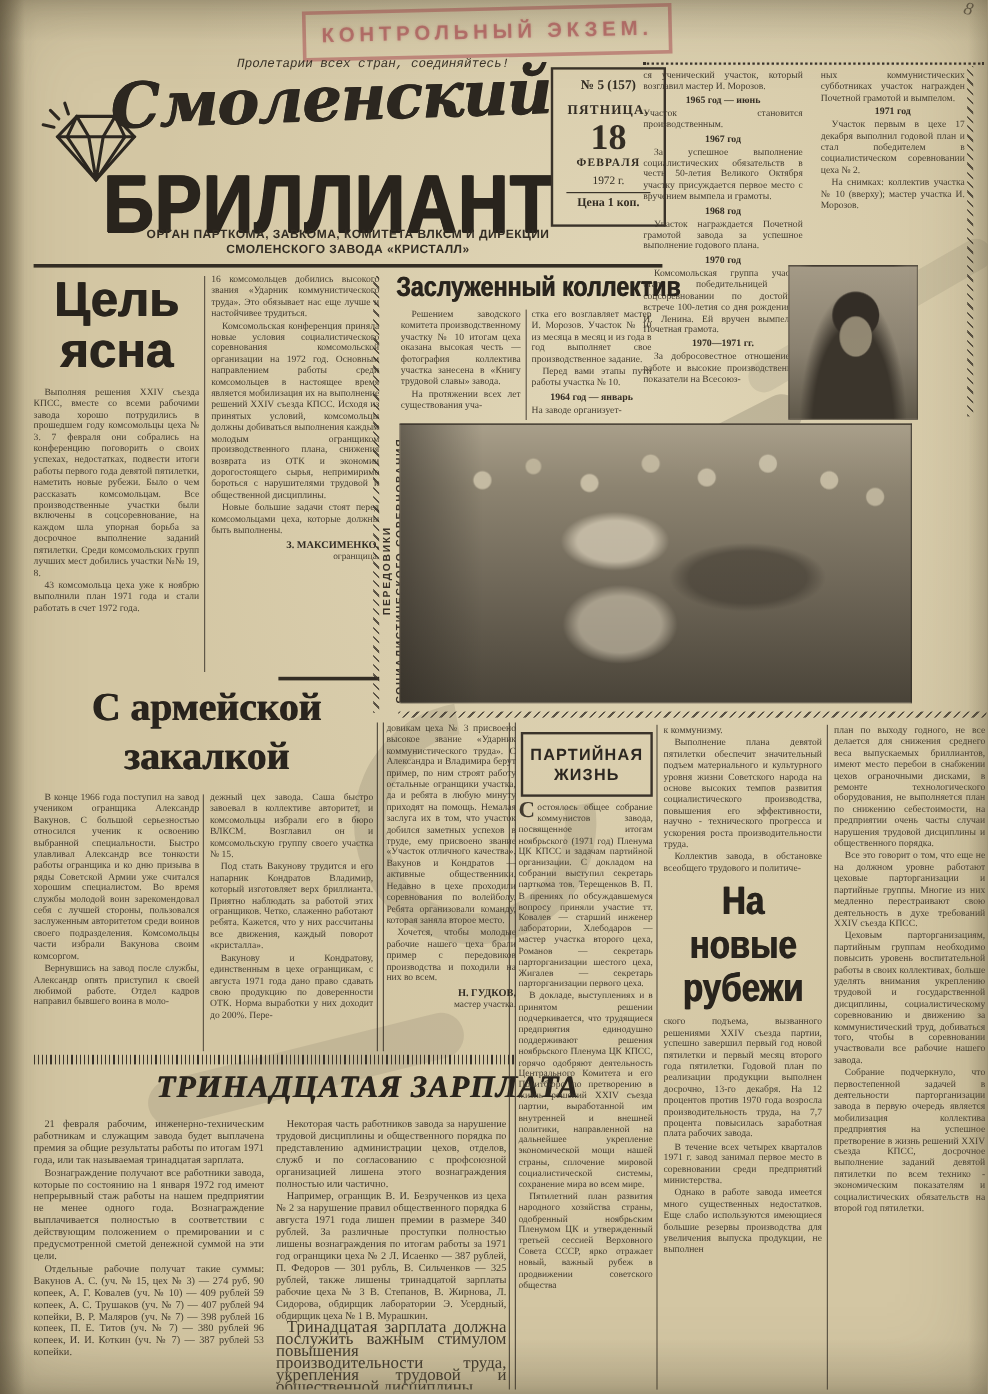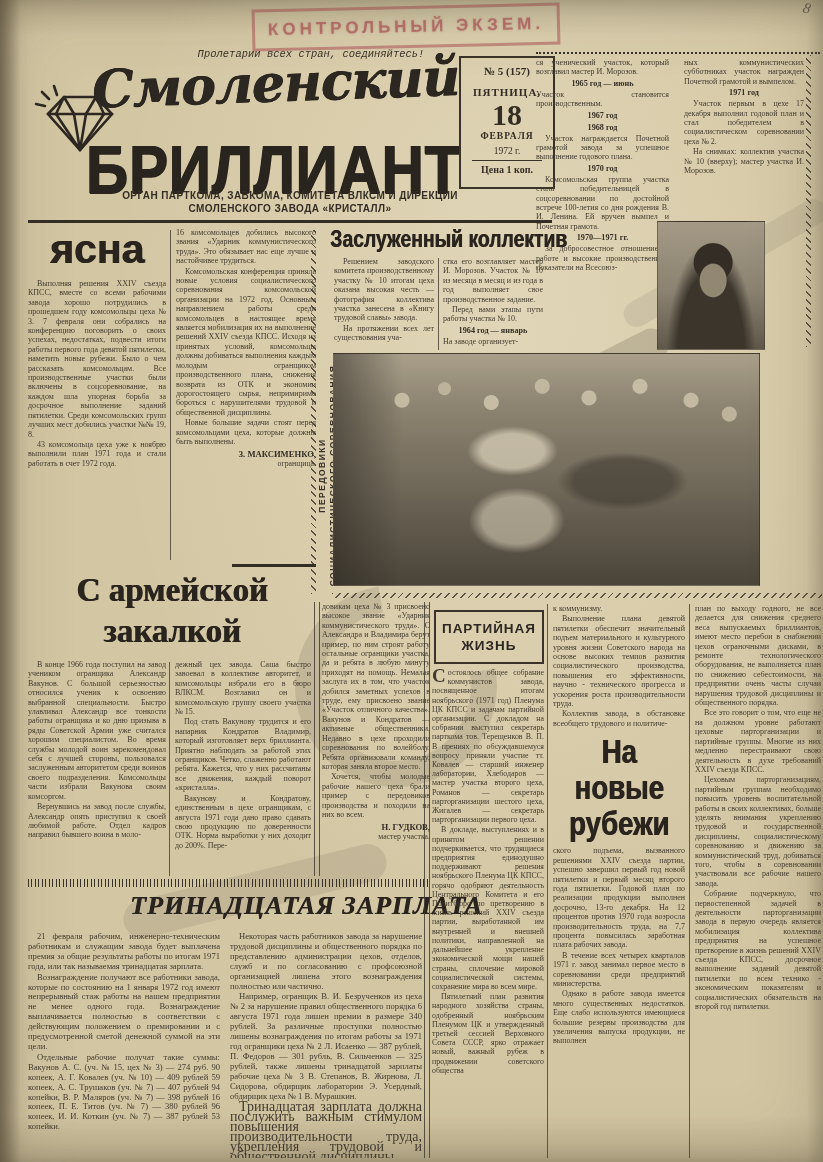--- a/index.html
+++ b/index.html
@@ -171,37 +171,39 @@
     <div class="iss-price">Цена 1 коп.</div>
   </div>
 
   <div class="dotted-rule" style="left:536px; top:52px; width:284px;"></div>
   <div class="zz-v" style="left:806px; top:55px; height:292px;"></div>
   <div class="col" style="left:536px; top:58px; width:133px; height:292px;">
     <p class="b cont">ся ученический участок, который возглавил мастер И. Морозов.</p>
     <p class="yr">1965 год — июнь</p>
     <p class="b cont">Участок становится производственным.</p>
     <p class="yr">1967 год</p>
+    <p class="b">За успешное выполнение социалистических обязательств в честь 50-летия Великого Октября участку присуждается первое место с вручением вымпела и грамоты.</p>
     <p class="yr">1968 год</p>
     <p class="b">Участок награждается Почетной грамотой завода за успешное выполнение годового плана.</p>
     <p class="yr">1970 год</p>
     <p class="b">Комсомольская группа участка стала победительницей в соцсоревновании по достойной встрече 100-летия со дня рождения В. И. Ленина. Ей вручен вымпел и Почетная грамота.</p>
     <p class="yr">1970—1971 гг.</p>
     <p class="b">За добросовестное отношение к работе и высокие производственные показатели на Всесоюз-</p>
   </div>
   <div class="col" style="left:684px; top:58px; width:120px; height:162px;">
     <p class="b cont">ных коммунистических субботниках участок награжден Почетной грамотой и вымпелом.</p>
     <p class="yr">1971 год</p>
     <p class="b">Участок первым в цехе 17 декабря выполнил годовой план и стал победителем в социалистическом соревновании цеха № 2.</p>
     <p class="b">На снимках: коллектив участка № 10 (вверху); мастер участка И. Морозов.</p>
   </div>
   <div class="photo-portrait"></div>
 
   <div class="col" style="left:28px; top:228px; width:138px; height:336px;">
     <div class="h-tsel">
+      <div>Цель</div>
       <div>ясна</div>
     </div>
     <p class="b">Выполняя решения XXIV съезда КПСС, вместе со всеми рабочими завода хорошо потрудились в прошедшем году комсомольцы цеха № 3. 7 февраля они собрались на конференцию поговорить о своих успехах, недостатках, подвести итоги работы первого года девятой пятилетки, наметить новые рубежи. Было о чем рассказать комсомольцам. Все производственные участки были включены в соцсоревнование, на каждом шла упорная борьба за досрочное выполнение заданий пятилетки. Среди комсомольских групп лучших мест добились участки №№ 19, 8.</p>
     <p class="b">43 комсомольца цеха уже к ноябрю выполнили план 1971 года и стали работать в счет 1972 года.</p>
   </div>
   <div class="vrule" style="left:170px; top:230px; height:330px;"></div>
   <div class="col" style="left:176px; top:228px; width:140px; height:338px;">
     <p class="b cont">16 комсомольцев добились высокого звания «Ударник коммунистического труда». Это обязывает нас еще лучше и настойчивее трудиться.</p>
     <p class="b">Комсомольская конференция приняла новые условия социалистического соревнования комсомольской организации на 1972 год. Основным направлением работы среди комсомольцев в настоящее время является мобилизация их на выполнение решений XXIV съезда КПСС. Исходя из принятых условий, комсомольцы должны добиваться выполнения каждым молодым огранщиком производственного плана, снижения возврата из ОТК и экономии дорогостоящего сырья, непримиримо бороться с нарушителями трудовой и общественной дисциплины.</p>
     <p class="b">Новые большие задачи стоят перед комсомольцами цеха, которые должны быть выполнены.</p>

